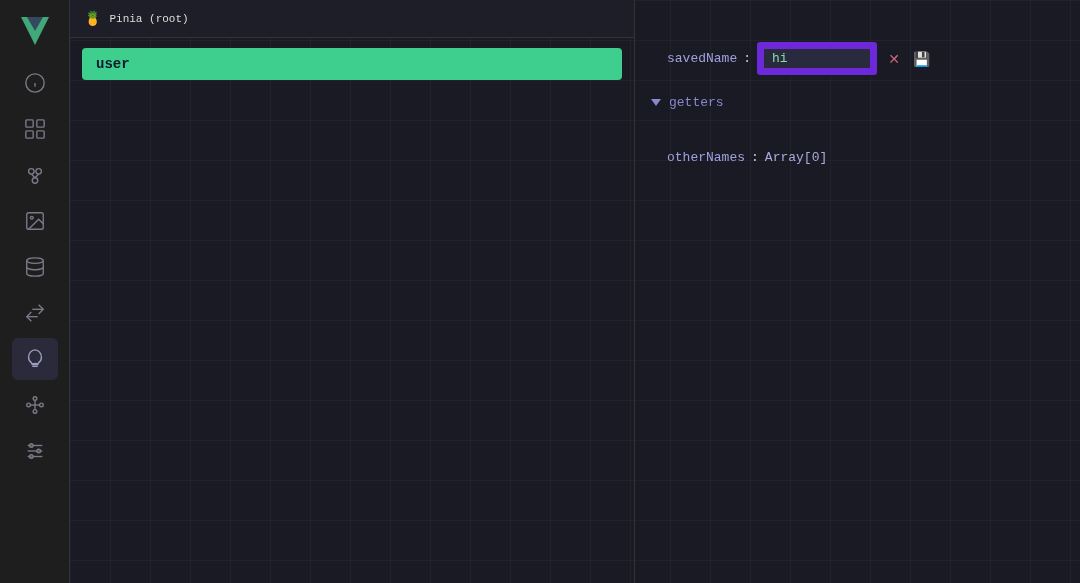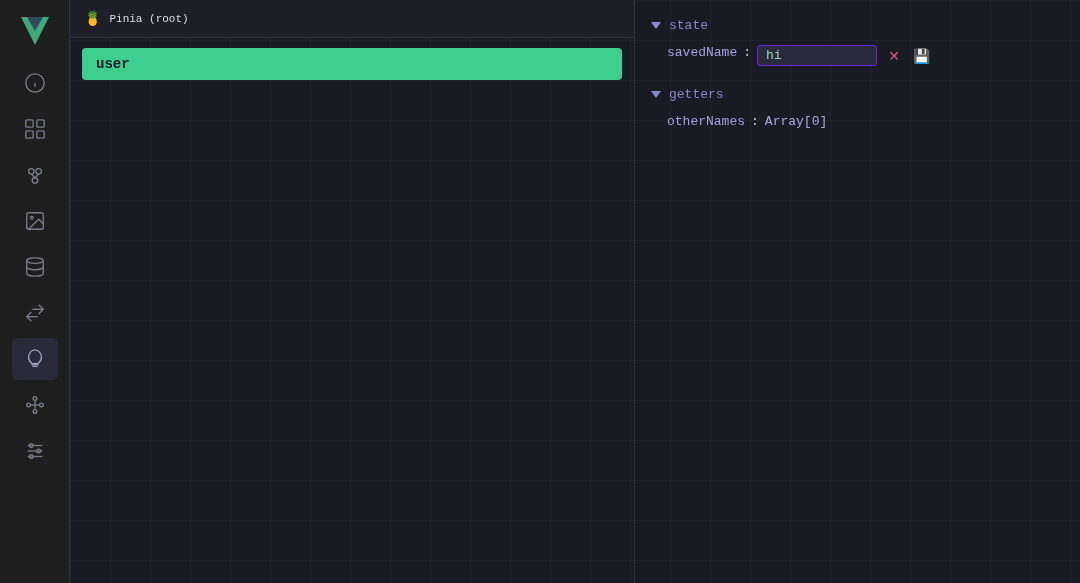--- a/index.html
+++ b/index.html
@@ -171,37 +171,38 @@
       margin-right: 2px;
     }
 
     .section-content {
       padding-left: 16px;
       padding-bottom: 8px;
     }
 
     .property-row {
       display: flex;
-      align-items: flex-start;
+      align-items: center;
       gap: 6px;
       padding: 4px 0;
       font-size: 13px;
+      margin-top: 28px;
     }
 
     .prop-name {
       color: #a0a0e0;
     }
 
     .prop-colon {
       color: #ccc;
     }
 
     .prop-value-input {
       background: #2a2a3e;
-      border: 1px solid #6d28d9;
+      border: 7px solid #6d28d9;
       border-radius: 3px;
       color: #88ddaa;
       font-family: 'Courier New', monospace;
       font-size: 13px;
       padding: 2px 8px;
       width: 120px;
       outline: none;
     }
 
     .btn-icon {
@@ -337,24 +338,20 @@
         <span class="pane-title">Pinia (root)</span>
       </div>
       <div class="pane-body">
         <div class="store-item">user</div>
       </div>
     </div>
 
     <div class="right-pane">
       <div class="right-pane-body">
 
-        <div class="section-header">
-          <span class="triangle"></span>
-          <span>state</span>
-        </div>
         <div class="section-content">
           <div class="property-row">
             <span class="prop-name">savedName</span>
             <span class="prop-colon"> : </span>
             <input class="prop-value-input" type="text" value="hi" style="">
             <button class="btn-icon btn-clear" title="Clear">✕</button>
             <button class="btn-icon btn-save" title="Save">💾</button>
           </div>
         </div>
 

